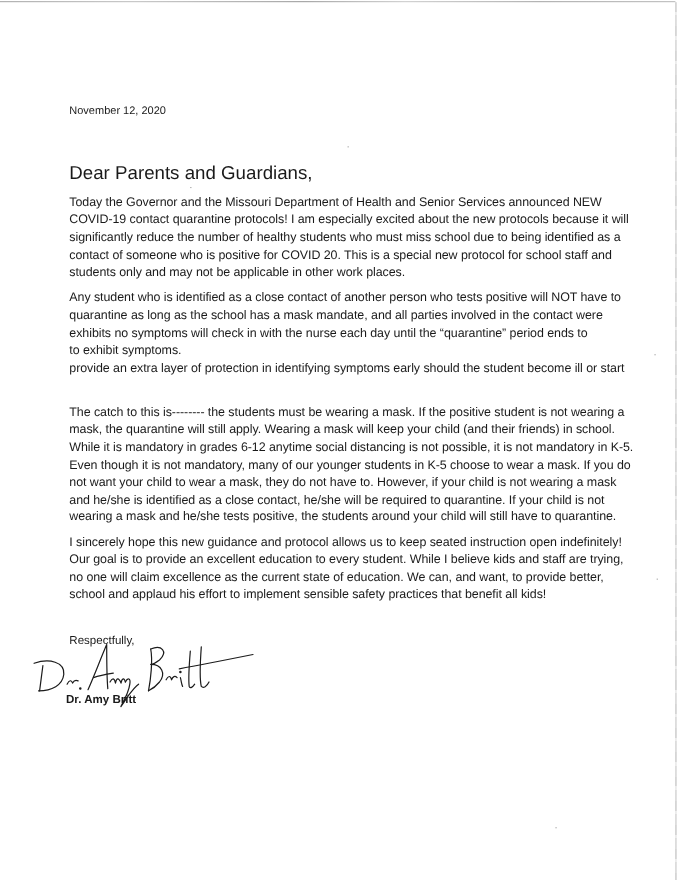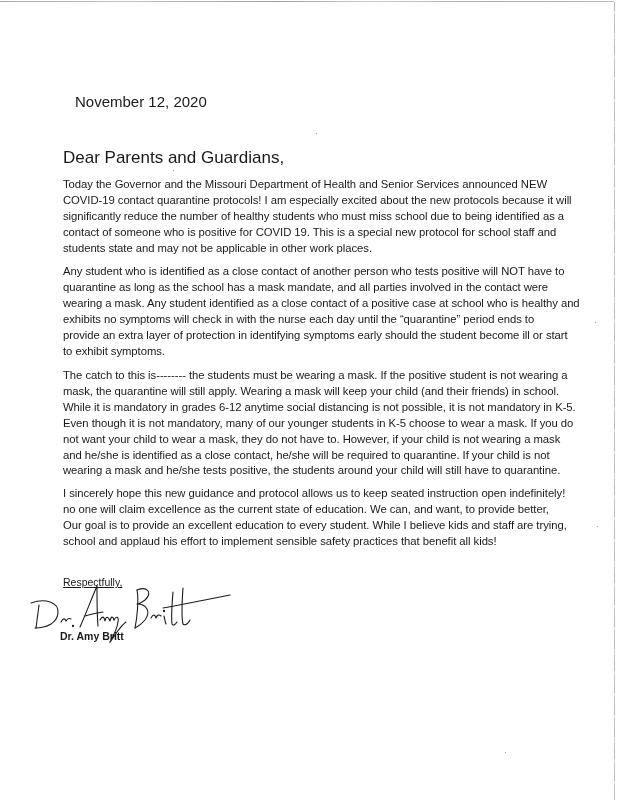--- a/index.html
+++ b/index.html
@@ -35,22 +35,22 @@
   }
   .letter {
     position: absolute;
     left: 63px;
     top: 0;
     width: 545px;
   }
   .date {
     position: absolute;
     top: 94px;
-    left: 12px;
-    font-size: 15px;
+    left: 0;
+    font-size: 10px;
     line-height: 16px;
     white-space: nowrap;
   }
   .salutation {
     position: absolute;
     top: 150px;
     left: 0;
     font-size: 17px;
     line-height: 16px;
     white-space: nowrap;
@@ -70,21 +70,20 @@
   #p2 { top: 264px; }
   #p3 { top: 368px; }
   #p4 { top: 486px; }
   .closing {
     position: absolute;
     top: 575px;
     left: 0;
     font-size: 10.5px;
     line-height: 14px;
     white-space: nowrap;
-    text-decoration: underline;
   }
   .signature {
     position: absolute;
     left: -38px;
     top: 580px;
     width: 220px;
     height: 70px;
   }
   .signer-name {
     position: absolute;
@@ -118,47 +117,46 @@
 <div class="letter">
 
   <div class="date">November 12, 2020</div>
 
   <div class="salutation">Dear Parents and Guardians,</div>
 
   <div class="para" id="p1">
     <span class="line">Today the Governor and the Missouri Department of Health and Senior Services announced NEW</span>
     <span class="line">COVID-19 contact quarantine protocols!  I am especially excited about the new protocols because it will</span>
     <span class="line">significantly reduce the number of healthy students who must miss school due to being identified as a</span>
-    <span class="line">contact of someone who is positive for COVID 19.  This is a special new protocol for school staff and</span>
-    <span class="line">students state and may not be applicable in other work places.</span>
+    <span class="line">contact of someone who is positive for COVID 20.  This is a special new protocol for school staff and</span>
+    <span class="line">students only and may not be applicable in other work places.</span>
   </div>
 
   <div class="para" id="p2">
     <span class="line">Any student who is identified as a close contact of another person who tests positive will NOT have to</span>
     <span class="line">quarantine as long as the school has a mask mandate, and all parties involved in the contact were</span>
-    <span class="line">wearing a mask.  Any student identified as a close contact of a positive case at school who is healthy and</span>
     <span class="line">exhibits no symptoms will check in with the nurse each day until the “quarantine” period ends to</span>
+    <span class="line">to exhibit symptoms.</span>
     <span class="line">provide an extra layer of protection in identifying symptoms early should the student become ill or start</span>
-    <span class="line">to exhibit symptoms.</span>
   </div>
 
   <div class="para" id="p3">
     <span class="line">The catch to this is-------- the students must be wearing a mask.  If the positive student is not wearing a</span>
     <span class="line">mask, the quarantine will still apply.  Wearing a mask will keep your child (and their friends) in school.</span>
     <span class="line">While it is mandatory in grades 6-12 anytime social distancing is not possible, it is not mandatory in K-5.</span>
     <span class="line">Even though it is not mandatory, many of our younger students in K-5 choose to wear a mask.  If you do</span>
     <span class="line">not want your child to wear a mask, they do not have to.  However, if your child is not wearing a mask</span>
     <span class="line">and he/she is identified as a close contact, he/she will be required to quarantine.  If your child is not</span>
     <span class="line">wearing a mask and he/she tests positive, the students around your child will still have to quarantine.</span>
   </div>
 
   <div class="para" id="p4">
     <span class="line">I sincerely hope this new guidance and protocol allows us to keep seated instruction open indefinitely!</span>
+    <span class="line">Our goal is to provide an excellent education to every student.  While I believe kids and staff are trying,</span>
     <span class="line">no one will claim excellence as the current state of education.  We can, and want, to provide better,</span>
-    <span class="line">Our goal is to provide an excellent education to every student.  While I believe kids and staff are trying,</span>
     <span class="line">school and applaud his effort to implement sensible safety practices that benefit all kids!</span>
   </div>
 
   <div class="closing">Respectfully,</div>
 
   <svg class="signature" viewBox="0 0 220 70" fill="none" stroke="#1c1c1c" stroke-width="1.1" stroke-linecap="round" stroke-linejoin="round">
 
     <path d="M6 23 C 20 18, 34 22, 33 33 C 32 43, 22 48, 10 48"></path>
     <path d="M14 25 C 13 33, 12 40, 11 48"></path>
 

